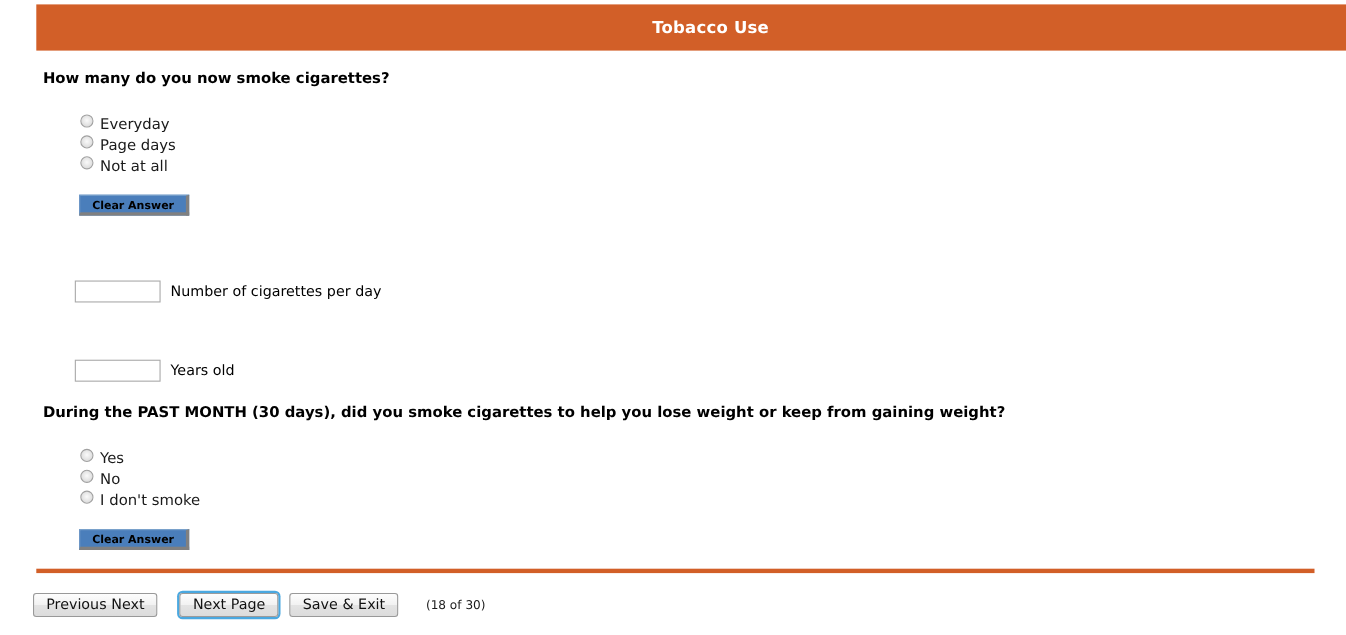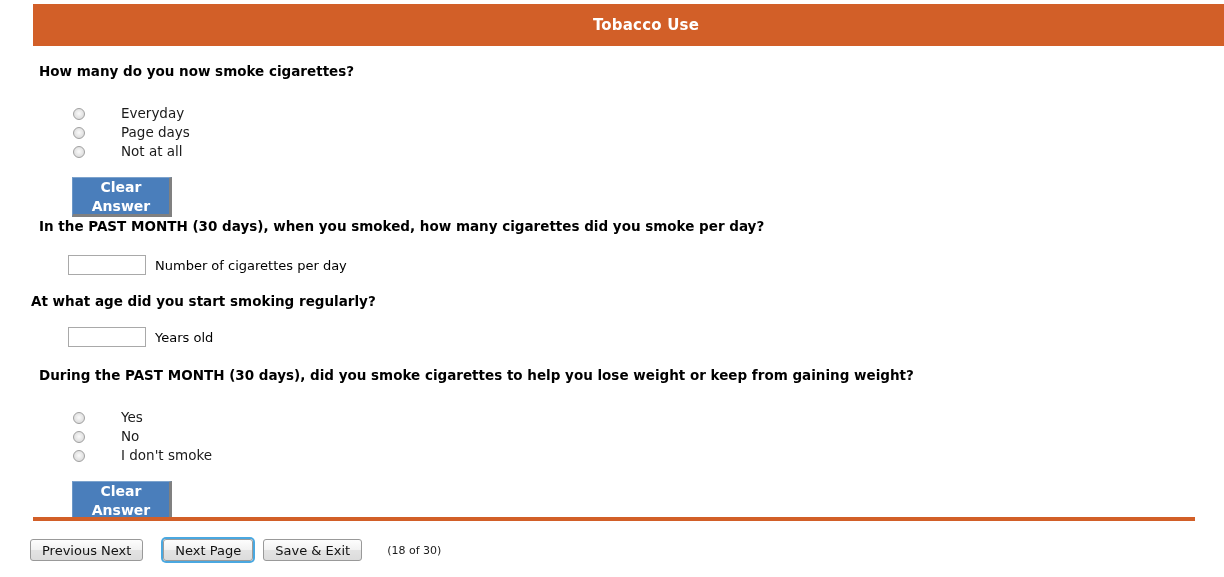--- a/index.html
+++ b/index.html
@@ -60,24 +60,23 @@
 
   
   .radio-group {
     position: absolute;
   }
   .rg1 { left: 73px; top: 58px; }
   .rg2 { left: 73px; top: 362px; }
 
   .radio-row {
     display: flex;
-    align-items: center;
+    align-items: flex-start;
     height: 19px;
     margin: 0;
-    gap: 30px;
   }
   .radio-dot {
     width: 12px;
     height: 12px;
     border-radius: 50%;
     border: 1px solid #a0a0a0;
     background: radial-gradient(circle at 50% 45%, #fafafa 0%, #e8e8e8 45%, #d2d2d2 100%);
     box-sizing: border-box;
     flex: 0 0 auto;
     margin-right: 6px;
@@ -86,30 +85,30 @@
     font-size: 13.5px;
     color: #1a1a1a;
     line-height: 19px;
     white-space: nowrap;
   }
 
   
   .clear-btn {
     position: absolute;
     width: 100px;
-    height: 40px;
+    height: 19px;
     background: #4a7ebb;
     border: none;
     border-top: 1px solid #7da3cd;
     border-left: 1px solid #6c97c7;
     border-right: 3px solid #808080;
     border-bottom: 3px solid #808080;
-    color: #ffffff;
-    font-family: "DejaVu Sans", "Liberation Sans", sans-serif;
-    font-size: 14px;
+    color: #000000;
+    font-family: "DejaVu Sans", "Liberation Sans", sans-serif;
+    font-size: 10px;
     font-weight: bold;
     text-align: center;
     line-height: 19px;
     padding: 0;
     cursor: pointer;
     box-sizing: border-box;
   }
   .cb1 { left: 72px; top: 131px; }
   .cb2 { left: 72px; top: 435px; }
 
@@ -206,28 +205,26 @@
       <span class="radio-label">Page days</span>
     </div>
     <div class="radio-row">
       <span class="radio-dot"></span>
       <span class="radio-label">Not at all</span>
     </div>
   </div>
 
   <button class="clear-btn cb1">Clear Answer</button>
 
-  <div class="question q2">In the PAST MONTH (30 days), when you smoked, how many cigarettes did you smoke per day?</div>
 
   <div class="input-row ir1">
     <input class="text-input" type="text" value="" style="">
     <span class="input-caption">Number of cigarettes per day</span>
   </div>
 
-  <div class="question q3">At what age did you start smoking regularly?</div>
 
   <div class="input-row ir2">
     <input class="text-input" type="text" value="" style="">
     <span class="input-caption">Years old</span>
   </div>
 
   <div class="question q4">During the PAST MONTH (30 days), did you smoke cigarettes to help you lose weight or keep from gaining weight?</div>
 
   <div class="radio-group rg2">
     <div class="radio-row">

